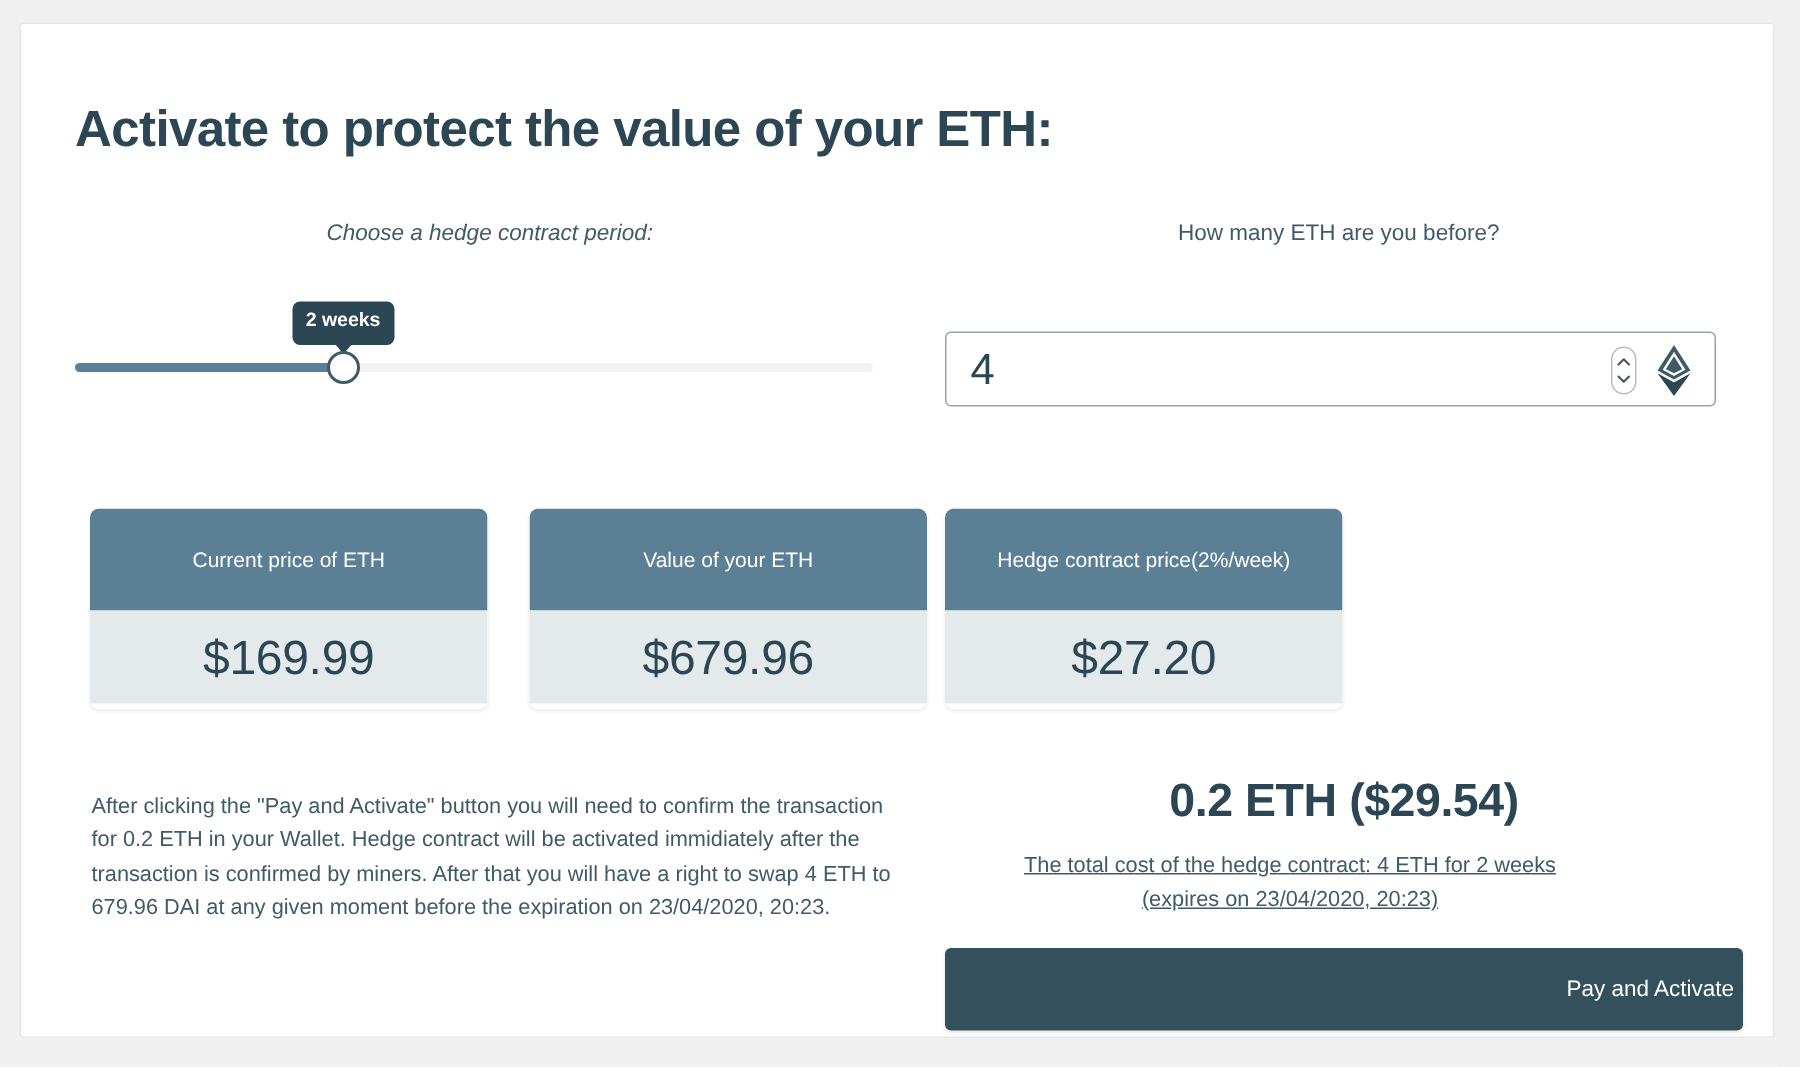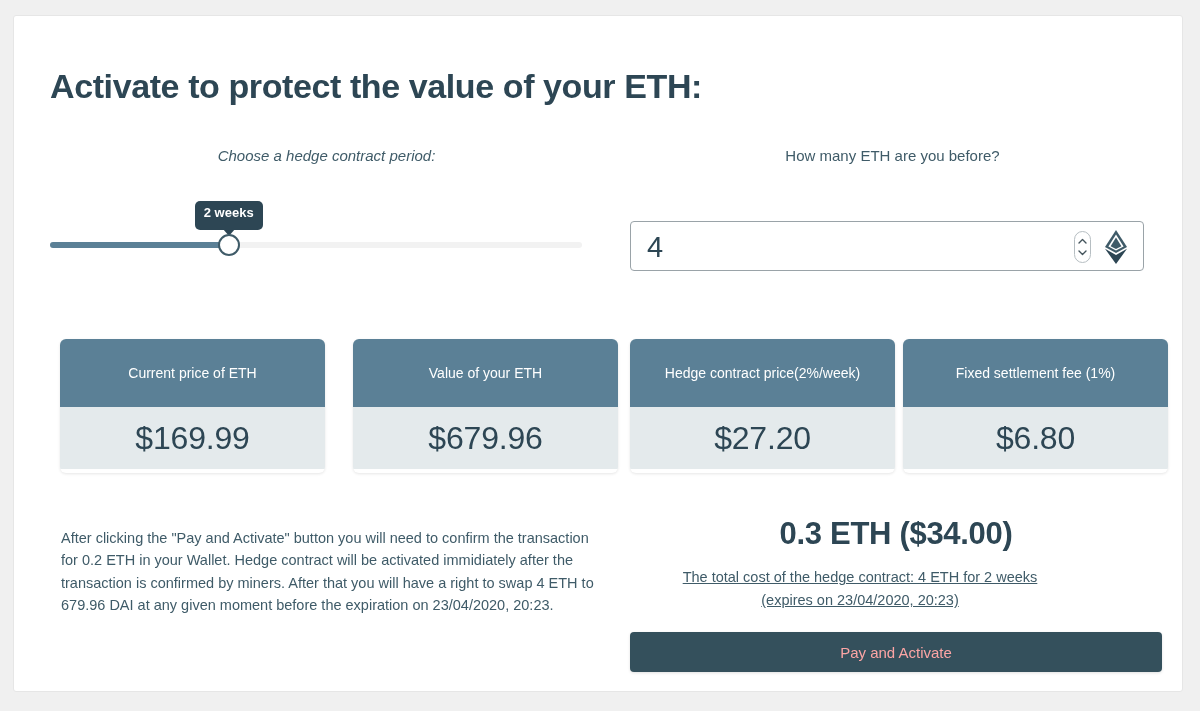--- a/index.html
+++ b/index.html
@@ -224,29 +224,30 @@
     font-size: 14.5px;
     line-height: 23px;
     color: #3f5b68;
     text-decoration: underline;
   }
   .pay-button {
     position: absolute;
     left: 616px;
     top: 616px;
     width: 532px;
-    height: 40px;
+    height: 55px;
     background: #34505c;
-    color: #fca5a5;
+    color: #ffffff;
     border: none;
     border-radius: 4px;
     font-family: "Liberation Sans", sans-serif;
     font-size: 15px;
     cursor: pointer;
     box-shadow: 0 1px 3px rgba(0,0,0,0.12);
+    text-align: right;
   }
 </style>
 </head>
 <body>
 
 <div class="page">
   <div class="panel">
 
     <h1 class="heading">Activate to protect the value of your ETH:</h1>
 
@@ -284,28 +285,24 @@
       <div class="card-body">$169.99</div>
     </div>
     <div class="card card-2">
       <div class="card-head">Value of your ETH</div>
       <div class="card-body">$679.96</div>
     </div>
     <div class="card card-3">
       <div class="card-head">Hedge contract price(2%/week)</div>
       <div class="card-body">$27.20</div>
     </div>
-    <div class="card card-4">
-      <div class="card-head">Fixed settlement fee (1%)</div>
-      <div class="card-body">$6.80</div>
-    </div>
 
     <p class="note">After clicking the "Pay and Activate" button you will need to confirm the transaction for 0.2 ETH in your Wallet. Hedge contract will be activated immidiately after the transaction is confirmed by miners. After that you will have a right to swap 4 ETH to 679.96 DAI at any given moment before the expiration on 23/04/2020, 20:23.</p>
 
-    <div class="total">0.3 ETH ($34.00)</div>
+    <div class="total">0.2 ETH ($29.54)</div>
     <div class="total-sub">
       <span>The total cost of the hedge contract: 4 ETH for 2 weeks</span><br>
       <span>(expires on 23/04/2020, 20:23)</span>
     </div>
 
     <button class="pay-button">Pay and Activate</button>
 
   </div>
 </div>
 

